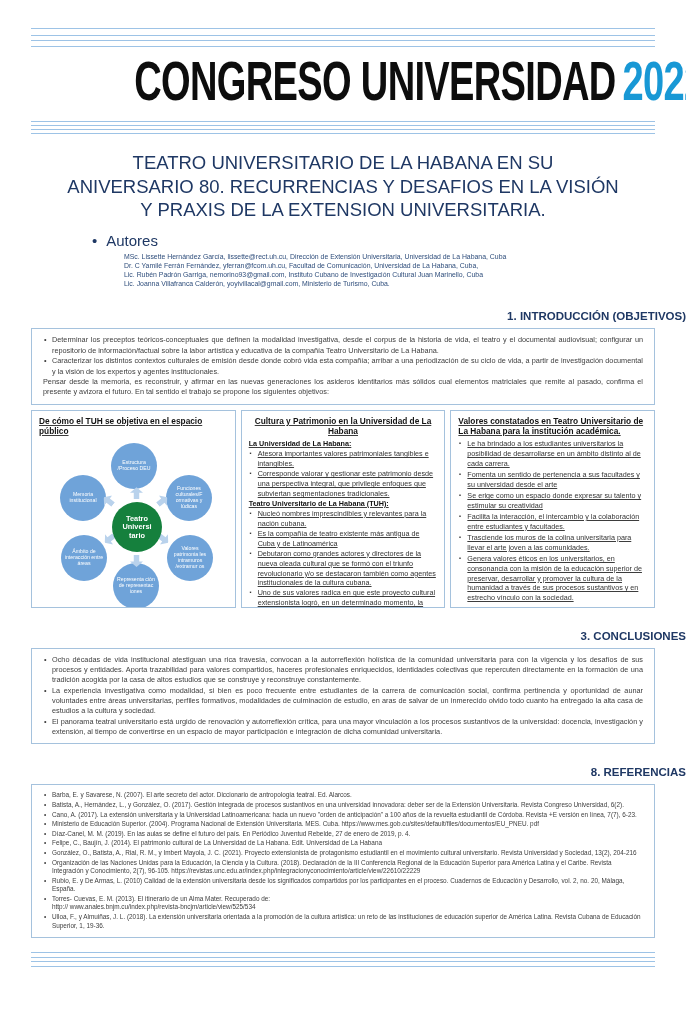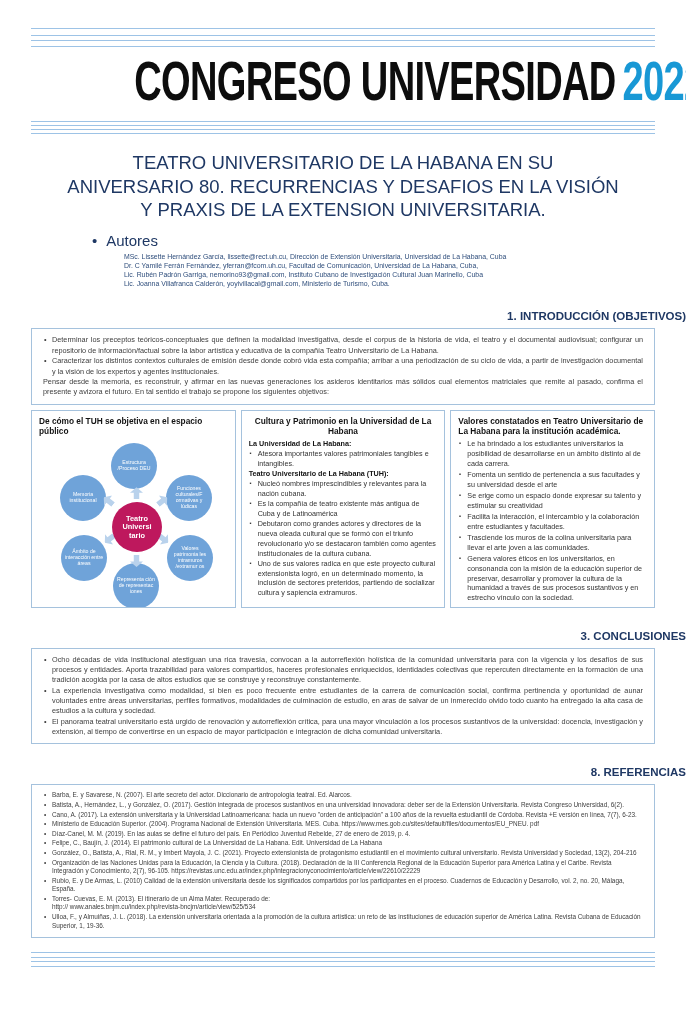--- a/index.html
+++ b/index.html
@@ -38,21 +38,21 @@
   .authors-list{margin:3px 0 0 32px;color:#2e4d7b;font-size:6.9px;line-height:1.32;}
   
   .sec-head{margin-top:22px;text-align:right;color:#1f3864;font-weight:700;font-size:11.5px;}
   
   .box{margin:6px 31px 0;border:1px solid #a5c2dd;background:#fff;padding:6px 11px;}
   .body-txt{font-size:7.3px;line-height:1.42;color:#3d3d3d;text-align:justify;}
   .bullet{position:relative;padding-left:9px;}
   .bullet::before{content:"•";position:absolute;left:1px;top:0;}
   
   .columns{display:flex;gap:5px;margin:5px 31px 0;}
-  .col-box{flex:1;border:1px solid #a5c2dd;background:#fff;height:198px;padding:5px 7px;box-sizing:border-box;overflow:hidden;}
+  .col-box{flex:1;border:1px solid #a5c2dd;background:#fff;height:198px;padding:5px 7px;box-sizing:border-box;overflow:hidden;text-decoration:underline;}
   .col-title{font-weight:700;font-size:8.3px;color:#141414;text-align:center;line-height:1.25;margin-bottom:3px;}
   .col-title-left{text-align:left;}
   .col-item{font-size:7.2px;line-height:1.38;color:#333;}
   .col-item[data-t="h"]{font-weight:700;color:#141414;}
   .col-item[data-t="b"]{position:relative;padding-left:9px;}
   .col-item[data-t="b"]::before{content:"▪";position:absolute;left:1px;top:0;font-size:5.5px;line-height:1.8;}
   .val-list .col-item{margin-bottom:1px;}
   
   .diagram{position:relative;height:176px;margin-top:2px;}
   .node{
@@ -142,39 +142,40 @@
 
     <div class="col-box">
       <div class="col-title col-title-left">De cómo el TUH se objetiva en el espacio público</div>
       <div class="diagram">
         <div class="arrow" data-dir="up"></div>
         <div class="arrow" data-dir="up-right"></div>
         <div class="arrow" data-dir="down-right"></div>
         <div class="arrow" data-dir="down"></div>
         <div class="arrow" data-dir="down-left"></div>
         <div class="arrow" data-dir="up-left"></div>
-        <div class="center-node" style="background: #be185d;">Teatro Universi tario</div>
+        <div class="center-node" style="background: #15803d;">Teatro Universi tario</div>
         <div>
 
         <div class="node" data-pos="top">Estructura /Proceso DEU</div>
             <div class="node" data-pos="top-right">Funciones culturales/F ormativas y lúdicas</div>
             <div class="node" data-pos="bottom-right">Valores patrimonia les intramuros /extramur os</div>
             <div class="node" data-pos="bottom">Representa ción de representac iones</div>
             <div class="node" data-pos="bottom-left">Ámbito de interacción entre áreas</div>
             <div class="node" data-pos="top-left">Memoria institucional</div>
           </div>
       </div>
     </div>
 
     <div class="col-box">
       <div class="col-title">Cultura y Patrimonio en la Universidad de La Habana</div>
       <div>
 
       <div class="col-item" data-t="h">La Universidad de La Habana:</div>
           <div class="col-item" data-t="b">Atesora  importantes valores patrimoniales tangibles e intangibles.</div>
+          <div class="col-item" data-t="b">Corresponde valorar y gestionar este patrimonio desde una perspectiva integral, que privilegie enfoques que subviertan segmentaciones tradicionales.</div>
           <div class="col-item" data-t="h">Teatro Universitario de La Habana (TUH):</div>
           <div class="col-item" data-t="b">Nucleó nombres imprescindibles y relevantes para la nación cubana.</div>
           <div class="col-item" data-t="b">Es la compañía de teatro existente más antigua de Cuba y de Latinoamérica</div>
           <div class="col-item" data-t="b">Debutaron como grandes actores y directores de la nueva oleada cultural que se formó con el triunfo revolucionario y/o se destacaron también como agentes institucionales de la cultura cubana.</div>
           <div class="col-item" data-t="b">Uno de sus valores radica en que este proyecto cultural extensionista logró, en un determinado momento, la inclusión de sectores preteridos, partiendo de socializar cultura y sapiencia extramuros.</div>
         </div>
     </div>
 
     <div class="col-box">
       <div class="col-title col-title-left">Valores constatados en Teatro Universitario de La Habana para la institución académica.</div>

